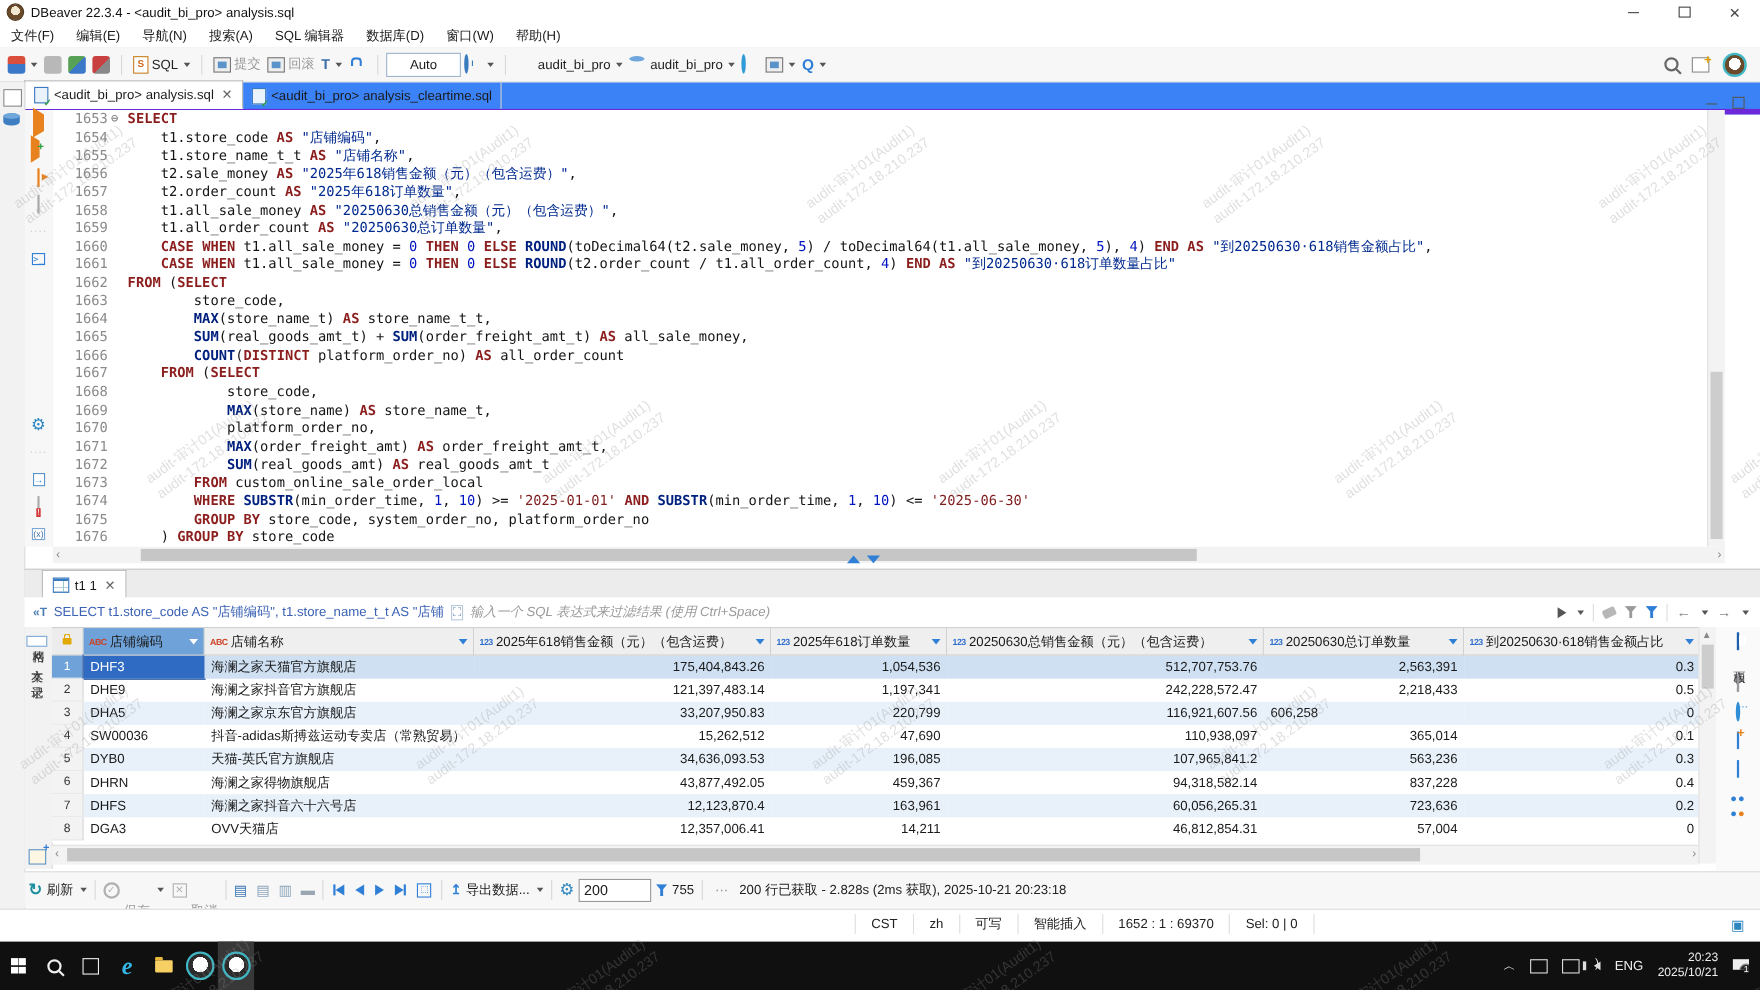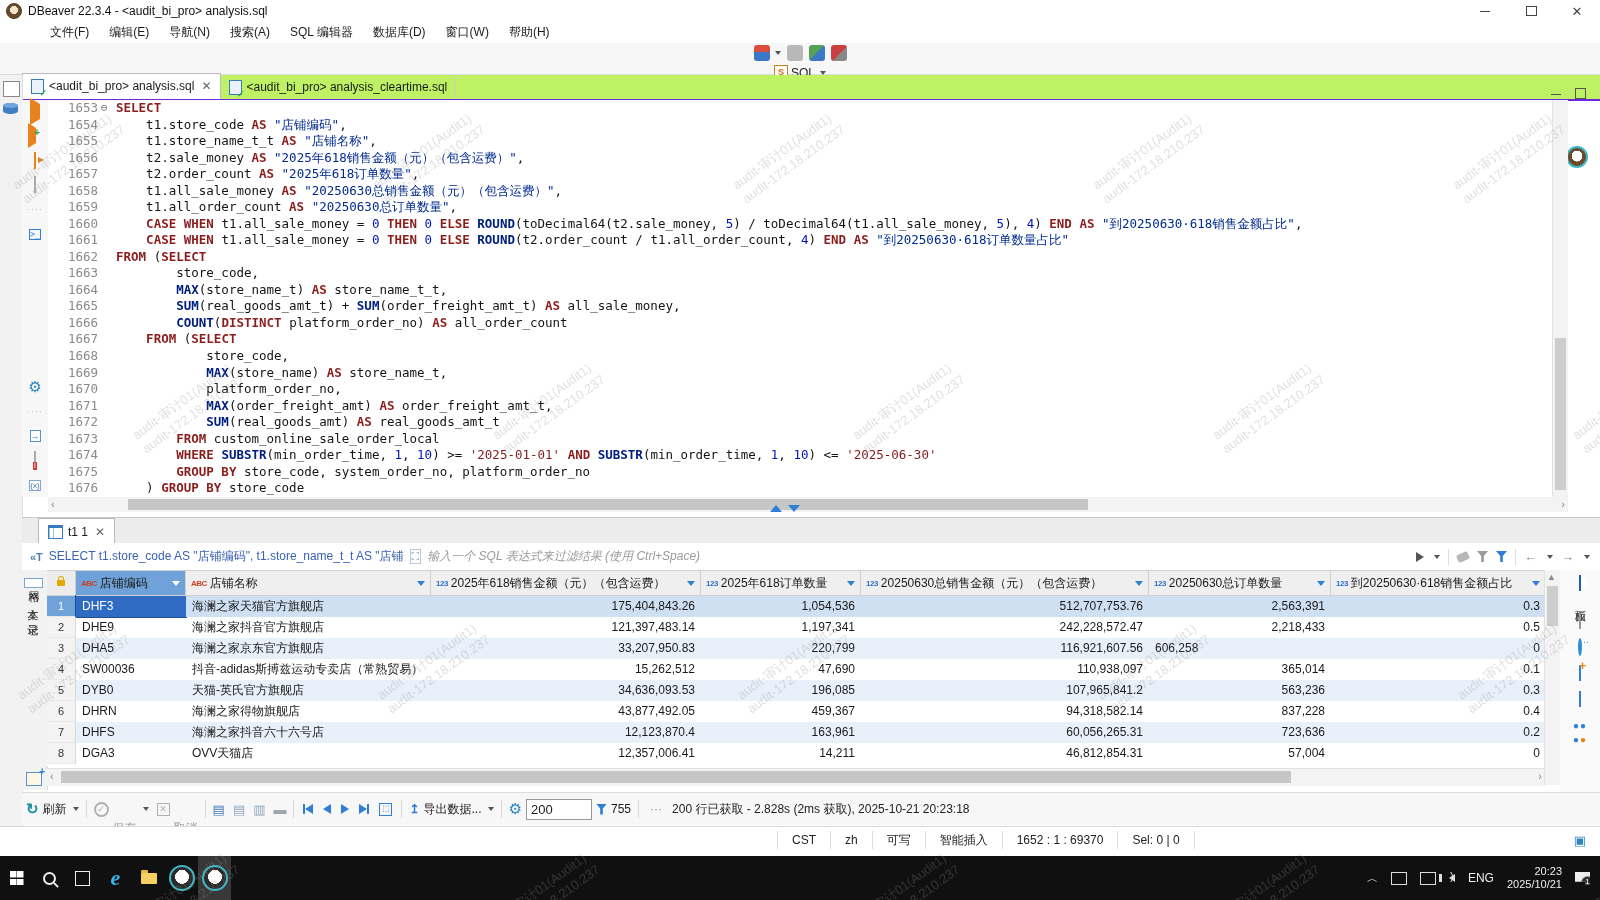--- a/index.html
+++ b/index.html
@@ -8,24 +8,24 @@
   
   .titlebar{position:absolute;left:0;top:0;right:0;height:22px;background:#fff;display:flex;align-items:center;}
   .applogo{width:14px;height:14px;border-radius:50%;margin:0 6px 0 6px;background:radial-gradient(circle at 50% 42%,#f3e6d0 0 38%,#6b4a2b 39% 100%);border:1px solid #4c351e;}
   .wtitle{font-size:12px;color:#111;}
   .wincontrols{margin-left:auto;display:flex;height:22px;}
   .wbtn{width:46px;height:22px;display:flex;align-items:center;justify-content:center;color:#444;}
   .glyph-min{width:10px;height:1px;background:#444;}
   .glyph-restore{width:9px;height:8px;border:1px solid #444;}
   .glyph-close{font-size:13px;line-height:1;}
   
-  .menubar{position:absolute;left:0;top:22px;right:0;height:21px;background:#fff;display:flex;align-items:center;border-bottom:1px solid #e6e6e6;padding-left:40px;}
+  .menubar{position:absolute;left:0;top:22px;right:0;height:21px;background:#fff;display:flex;align-items:center;border-bottom:1px solid #e6e6e6;}
   .menu-item{padding:0 10px;height:21px;line-height:21px;}
   
-  .toolbar{position:absolute;left:0;top:43px;right:0;height:31px;background:#f7f7f7;border-bottom:1px solid #dcdcdc;display:flex;align-items:center;flex-direction:column;}
+  .toolbar{position:absolute;left:0;top:43px;right:0;height:31px;background:#f7f7f7;border-bottom:1px solid #dcdcdc;display:flex;align-items:center;}
   .tb-group{display:flex;align-items:center;padding:0 4px;height:100%;}
   .tb-sep{width:1px;height:18px;background:#d8d8d8;margin:0 3px;}
   .tb-btn{display:flex;align-items:center;padding:2px 3px;border-radius:2px;gap:3px;}
   .tb-label{font-size:12px;color:#222;}
   .tb-label.dis{color:#9a9a9a;}
   .dd{width:0;height:0;border-left:3px solid transparent;border-right:3px solid transparent;border-top:4px solid #555;margin-left:2px;}
   .ic16{width:16px;height:16px;display:inline-block;position:relative;}
   .ic-plug{background:linear-gradient(180deg,#d94f3c 0 45%,#3c78c8 45% 100%);border-radius:3px;}
   .ic-plug.gray{background:#b8b8b8;}
   .ic-plug.reconnect{background:linear-gradient(135deg,#57a157 0 50%,#3c78c8 50% 100%);}
@@ -44,21 +44,21 @@
   .ic-globe{width:13px;height:13px;border:2px solid #2f9ad6;border-radius:50%;background:linear-gradient(90deg,transparent 45%,#2f9ad6 45% 55%,transparent 55%);}
   .ic-commitmode{width:14px;height:12px;border:1px solid #777;background:#eee;}
   .ic-commitmode::after{content:"";position:absolute;left:3px;top:3px;width:8px;height:6px;background:#5a93c9;}
   .ic-q{color:#2f7fd6;font-size:14px;font-weight:bold;}
   .mag{width:9px;height:9px;border:2px solid #666;border-radius:50%;position:relative;display:inline-block;}
   .mag::after{content:"";position:absolute;width:6px;height:2px;background:#666;transform:rotate(45deg);right:-5px;bottom:-3px;}
   .ic-winstar{width:14px;height:12px;border:1px solid #8a8a8a;background:#fff;}
   .ic-winstar::after{content:"+";position:absolute;right:-3px;top:-6px;color:#e0a000;font-weight:bold;}
   .beaver{width:18px;height:18px;border-radius:50%;background:radial-gradient(circle at 50% 45%,#fff 0 40%,#6b4a2b 41% 100%);border:2px solid #3fb7c4;}
   
-  .tabbar{position:absolute;left:22px;top:75px;right:0;height:24px;background:#bef264;border-bottom:2px solid #6d28d9;display:flex;align-items:flex-end;text-align:center;}
+  .tabbar{position:absolute;left:22px;top:75px;right:0;height:24px;background:#3b82f6;border-bottom:5px solid #6d28d9;display:flex;align-items:flex-end;text-align:center;}
   .etab{display:flex;align-items:center;gap:5px;height:24px;padding:0 8px;border-right:1px solid #cfcfcf;}
   .etab.active{background:#fff;border:1px solid #b9b9b9;border-bottom:1px solid #fff;}
   .ficon{width:11px;height:13px;border:1px solid #3a7abf;background:#eaf2fb;position:relative;}
   .ficon::after{content:"✓";position:absolute;right:-4px;bottom:-5px;color:#2da044;font-size:9px;font-weight:bold;}
   .tclose{color:#666;font-size:12px;margin-left:2px;}
   .viewctl{margin-left:auto;display:flex;gap:14px;padding-right:14px;color:#555;}
   .vc-min{width:10px;height:1px;background:#555;margin-top:12px;}
   .vc-max{width:9px;height:9px;border:1px solid #555;margin-top:6px;}
   
   .appstrip{position:absolute;left:0;top:75px;width:22px;bottom:48px;background:#f2f2f2;border-right:1px solid #ddd;}

